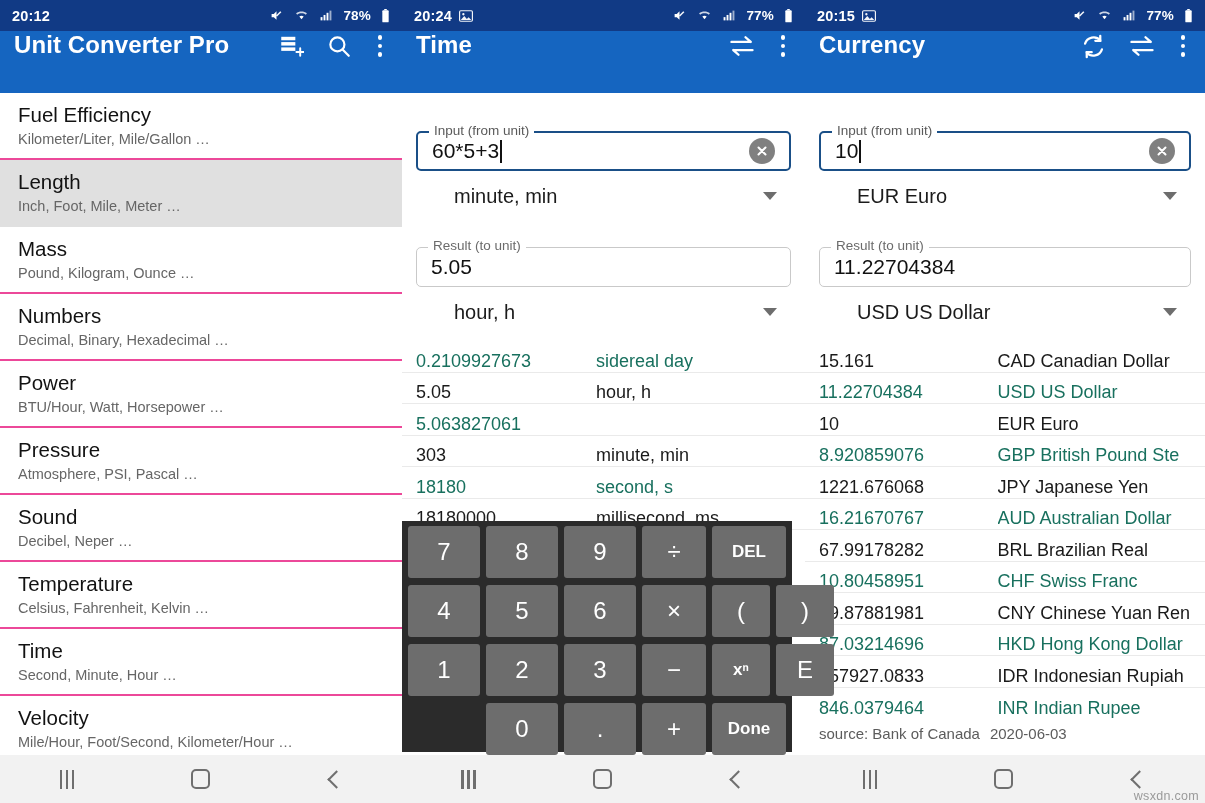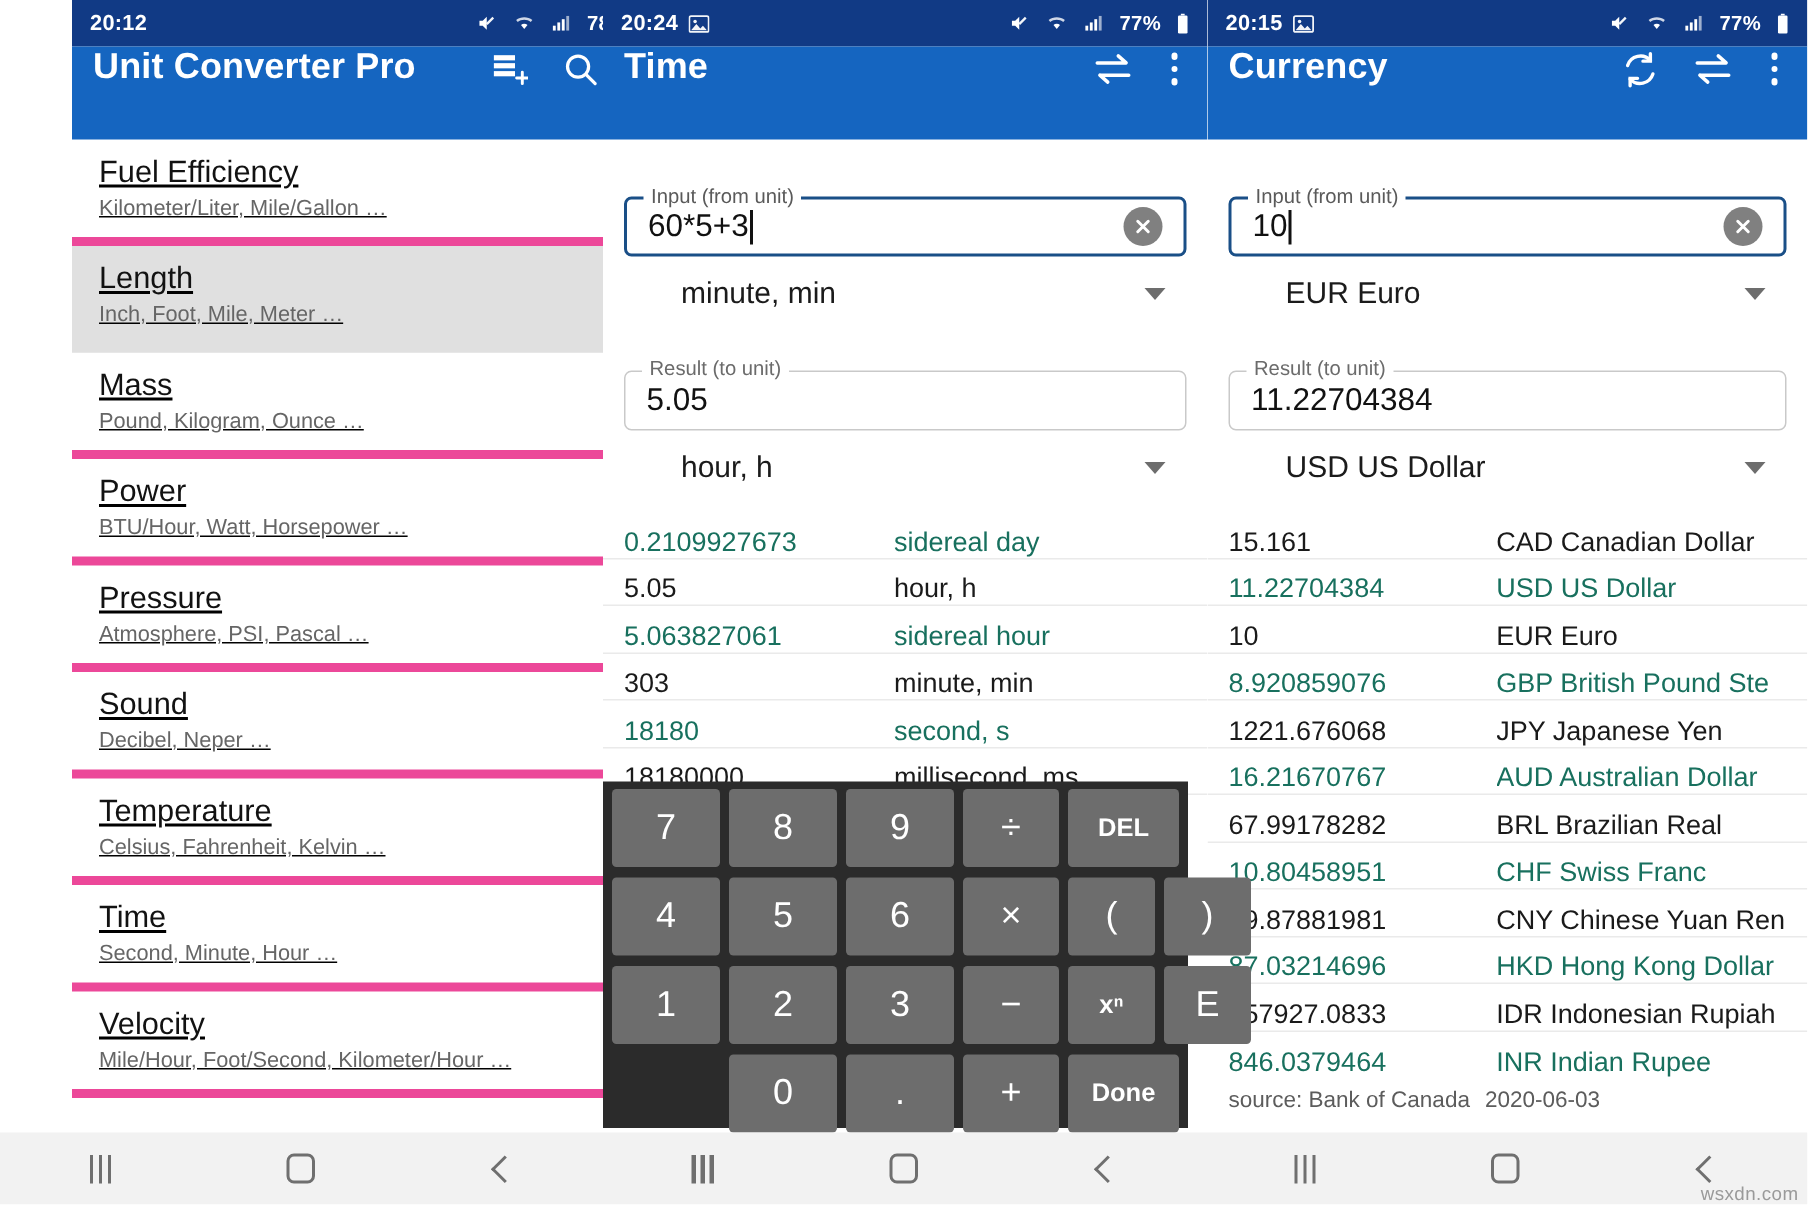--- a/index.html
+++ b/index.html
@@ -6,21 +6,21 @@
   html, body {
     width: 1205px; height: 803px;
     font-family: "Liberation Sans", sans-serif;
     background: #ffffff;
     overflow: hidden;
   }
   .screen { position: relative; width: 1205px; height: 803px; background:#fff; }
 
   
   .panel { position: absolute; top: 0; height: 755px; overflow: hidden; background:#fff; }
-  .panel.p1 { left: 0;    width: 402px; margin-left: 48px; }
+  .panel.p1 { left: 0;    width: 402px; }
   .panel.p2 { left: 402px; width: 403px; }
   .panel.p3 { left: 805px; width: 400px; }
 
   
   .statusbar {
     height: 31px; background: #113a85; color: #fff;
     display: flex; align-items: center; padding: 0 12px;
     font-size: 14.5px; font-weight: bold; letter-spacing: .2px;
   }
   .statusbar .clock { flex: 0 0 auto; }
@@ -34,21 +34,21 @@
     display: flex; align-items: flex-start; padding: 0 14px;
   }
   .appbar .title { font-size: 24px; font-weight: bold; letter-spacing: .1px; }
   .appbar .actions { margin-left: auto; display: flex; align-items: center; gap: 18px; }
   .appbar .act { width: 30px; height: 30px; display: flex; align-items: center; justify-content: center; cursor: pointer; }
   .kebab { display:flex; flex-direction:column; gap:4px; align-items:center; padding:2px 6px; cursor:pointer;}
   .kebab i { width: 4.5px; height: 4.5px; background: #fff; border-radius: 50%; display:block; }
 
   
   .cat-list { height: calc(755px - 93px); overflow: hidden; }
-  .cat-item { padding: 9px 18px 10px 18px; border-bottom: 6px solid #ec4899; text-decoration: underline; }
+  .cat-item { padding: 9px 18px 10px 18px; border-bottom: 2px solid #ec4899; }
   .cat-item.selected { background: #e0e0e0; border-bottom-color: #e0e0e0; }
   .cat-title { font-size: 20.5px; color: #121212; line-height: 1.25; }
   .cat-sub { font-size: 14.5px; color: #666; margin-top: 3px; line-height: 1.2; white-space: nowrap; overflow: hidden; }
 
   
   .conv { padding: 12px 14px 0 14px; }
   .field {
     position: relative; border: 1.6px solid #c9c9c9; border-radius: 5px;
     height: 40px; display: flex; align-items: center; padding: 0 14px; margin-top: 26px;
   }
@@ -190,20 +190,24 @@
       </div>
       <div class="cat-item selected">
         <div class="cat-title">Length</div>
         <div class="cat-sub">Inch, Foot, Mile, Meter …</div>
       </div>
       <div class="cat-item">
         <div class="cat-title">Mass</div>
         <div class="cat-sub">Pound, Kilogram, Ounce …</div>
       </div>
       <div class="cat-item">
+        <div class="cat-title">Numbers</div>
+        <div class="cat-sub">Decimal, Binary, Hexadecimal …</div>
+      </div>
+      <div class="cat-item">
         <div class="cat-title">Power</div>
         <div class="cat-sub">BTU/Hour, Watt, Horsepower …</div>
       </div>
       <div class="cat-item">
         <div class="cat-title">Pressure</div>
         <div class="cat-sub">Atmosphere, PSI, Pascal …</div>
       </div>
       <div class="cat-item">
         <div class="cat-title">Sound</div>
         <div class="cat-sub">Decibel, Neper …</div>
@@ -310,21 +314,20 @@
       <div class="res-row teal">
         <span class="num">0.2109927673</span>
         <span class="unit">sidereal day</span>
       </div>
       <div class="res-row dark">
         <span class="num">5.05</span>
         <span class="unit">hour, h</span>
       </div>
       <div class="res-row teal">
         <span class="num">5.063827061</span>
-        <span class="unit">sidereal hour</span>
       </div>
       <div class="res-row dark">
         <span class="num">303</span>
         <span class="unit">minute, min</span>
       </div>
       <div class="res-row teal">
         <span class="num">18180</span>
         <span class="unit">second, s</span>
       </div>
       <div class="res-row dark">

